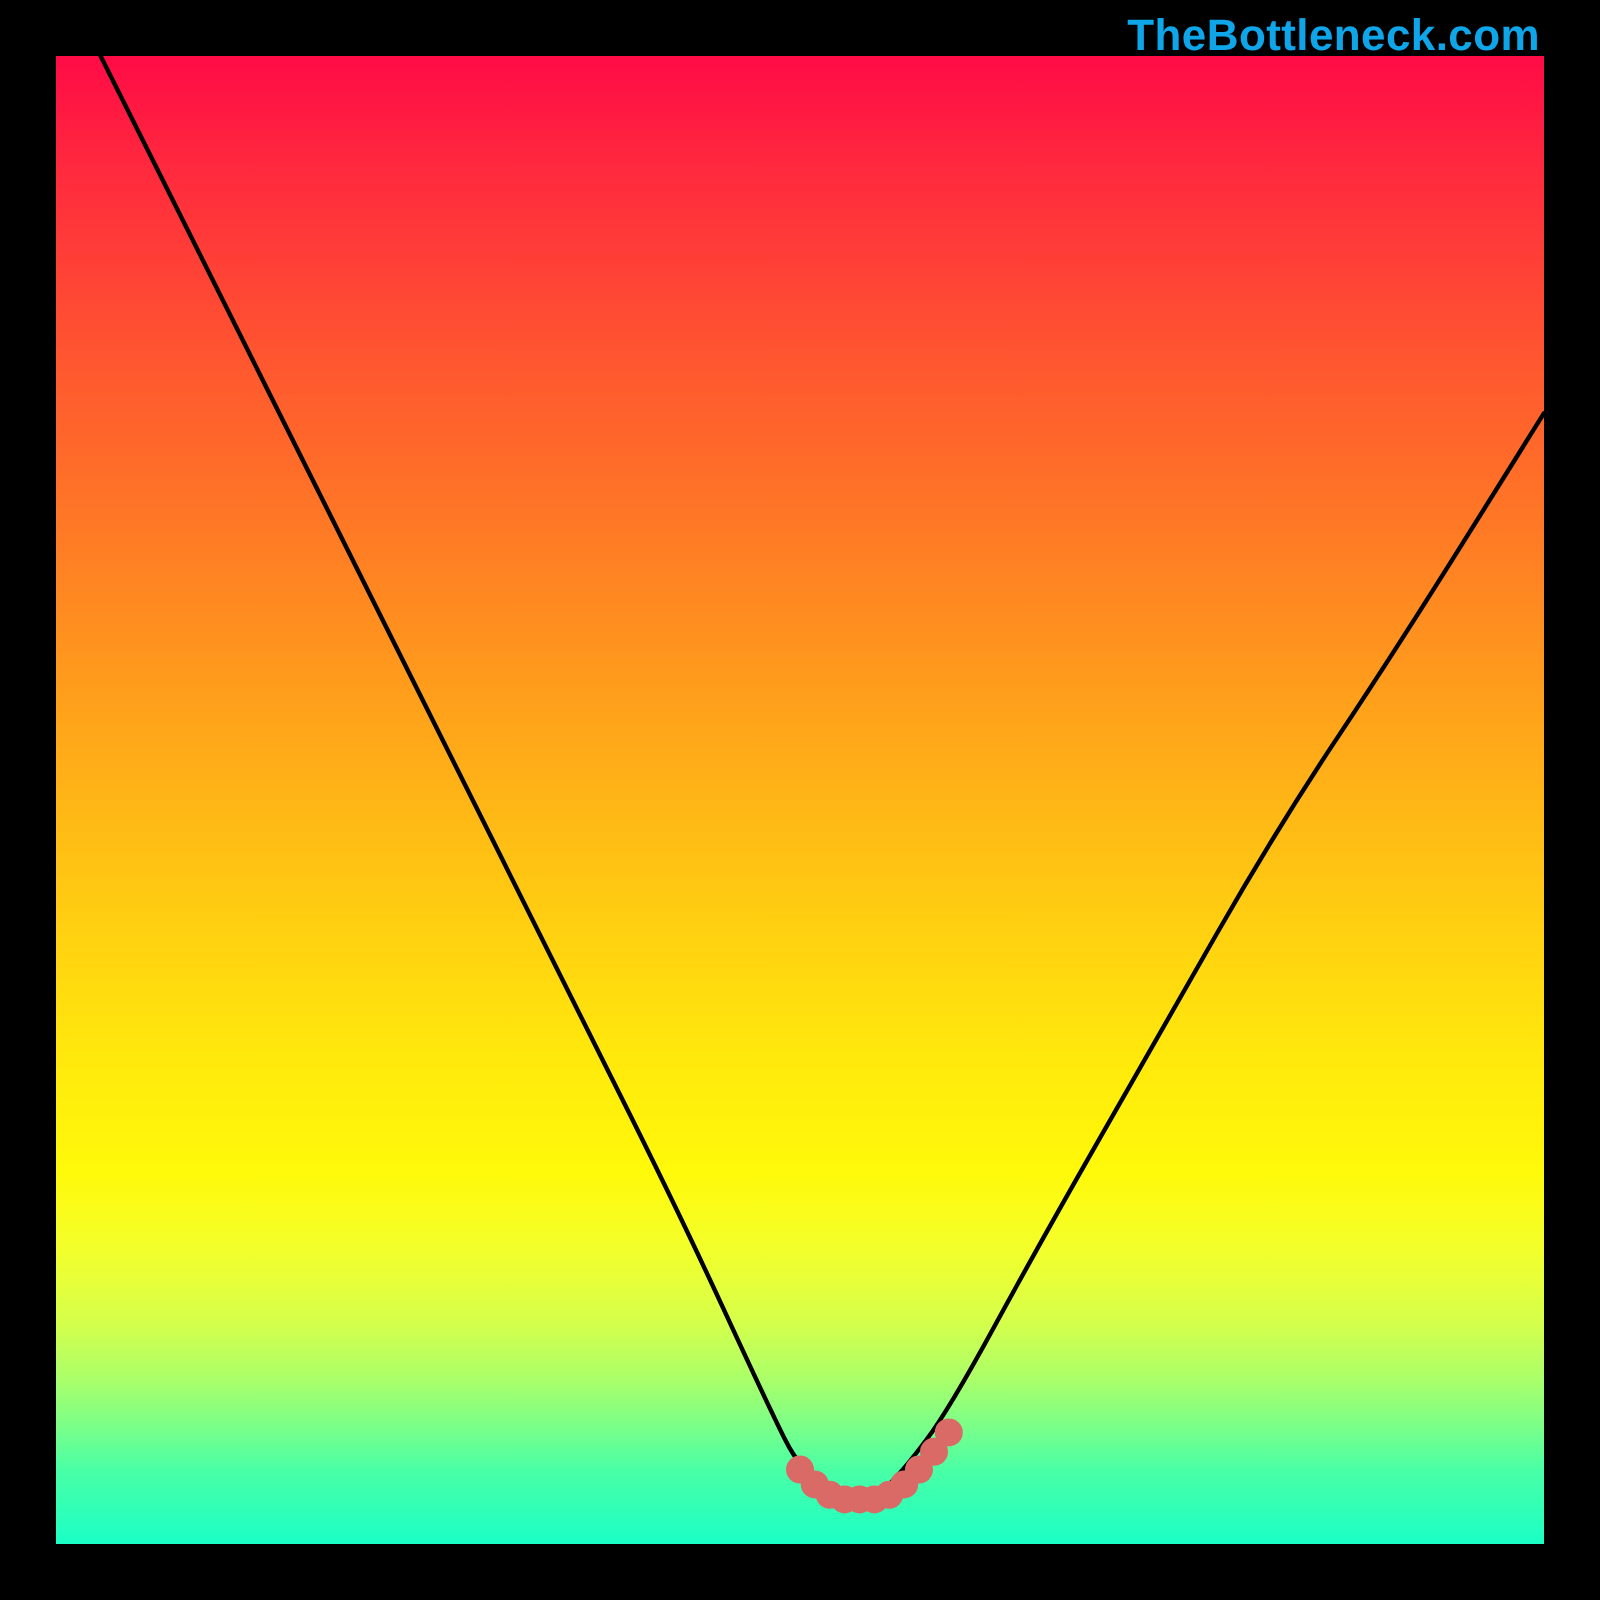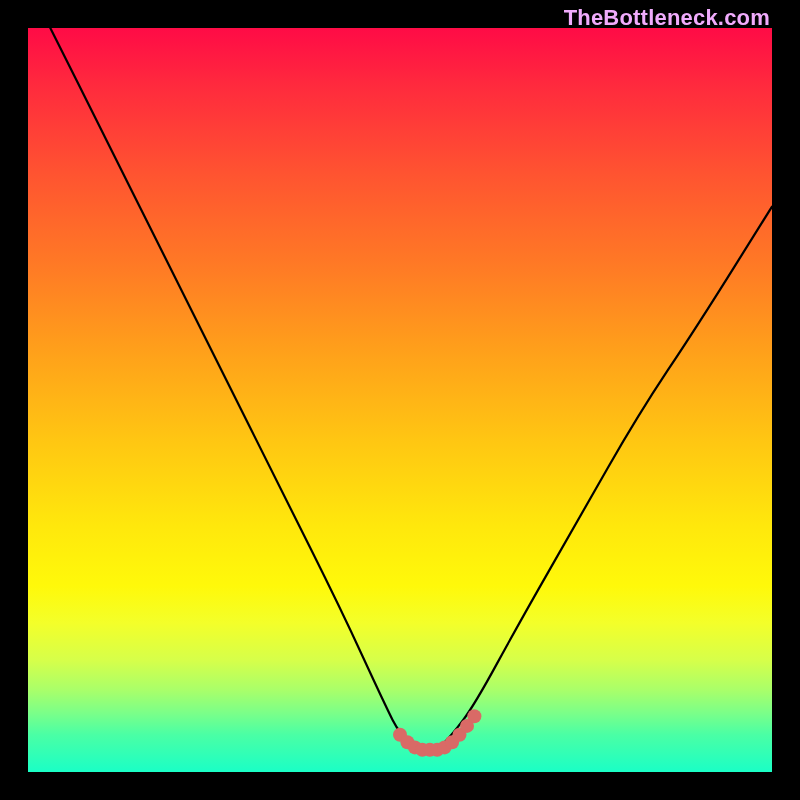--- a/index.html
+++ b/index.html
@@ -39,21 +39,21 @@
       #a9ff6a 89%,
       #7cff88 92%,
       #4affa5 95%,
       #1affc6 100%
     );
   }
   .watermark {
     position: absolute;
     top: 5px;
     right: 30px;
-    color: #f0abfc;
+    color: #0ea5e9;
     font-size: 22px;
     font-weight: 600;
     letter-spacing: 0.2px;
     user-select: none;
   }
   svg.curve {
     position: absolute;
     left: 0;
     top: 0;
     width: 744px;

